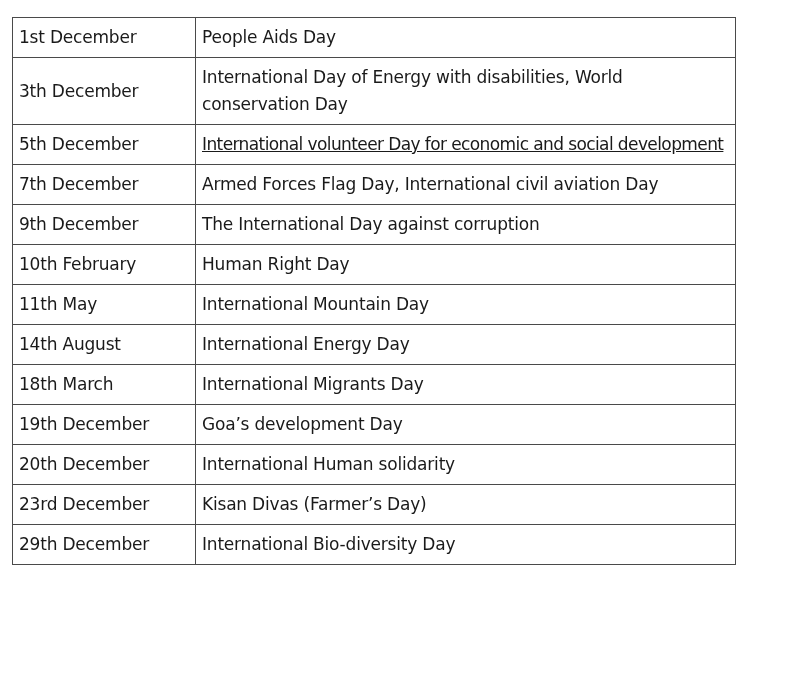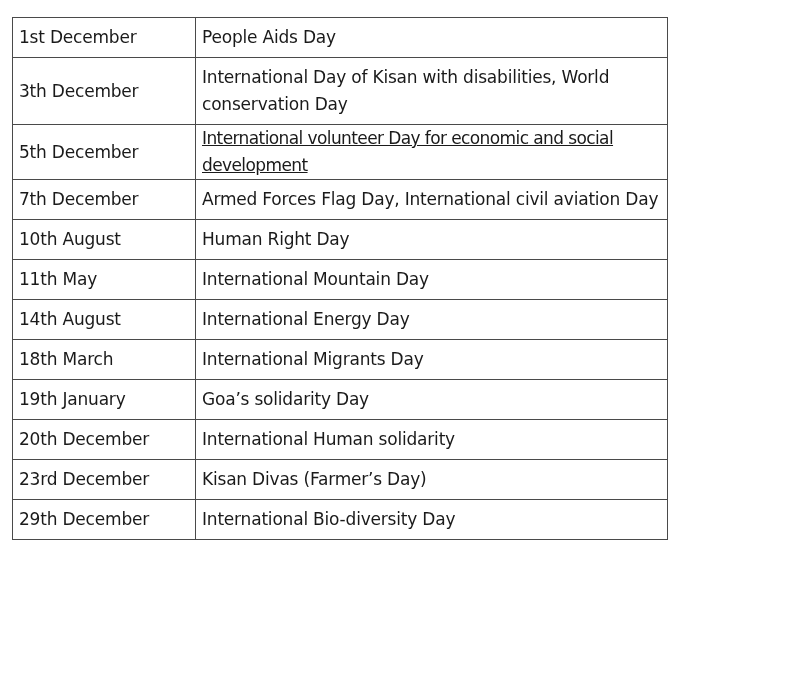--- a/index.html
+++ b/index.html
@@ -1,20 +1,20 @@
 <!DOCTYPE html>
 <html><head>
 <meta charset="utf-8">
 <style>
   html, body { margin: 0; padding: 0; background: #ffffff; }
   body { width: 797px; height: 689px; position: relative; overflow: hidden; }
   table {
     position: absolute;
     left: 12px; top: 17px;
-    width: 656px;
+    width: 724px;
     border-collapse: collapse;
     font-family: "DejaVu Sans", sans-serif;
     font-size: 17px;
     color: #1a1a1a;
     table-layout: fixed;
   }
   td {
     border: 1px solid #4a4a4a;
     padding: 0 6px;
     vertical-align: middle;
@@ -29,49 +29,53 @@
 <body>
 
 <table>
   <tbody>
     <tr class="single">
       <td class="date">1st December</td>
       <td>People Aids Day</td>
     </tr>
     <tr class="double">
       <td class="date">3th December</td>
-      <td>International Day of Kisan with disabilities, World conservation Day</td>
+      <td>International Day of Energy with disabilities, World conservation Day</td>
     </tr>
     <tr class="single">
       <td class="date">5th December</td>
       <td style="letter-spacing:-0.6px;text-decoration:underline;">International volunteer Day for economic and social development</td>
     </tr>
     <tr class="single">
       <td class="date">7th December</td>
       <td>Armed Forces Flag Day, International civil aviation Day</td>
     </tr>
     <tr class="single">
-      <td class="date">10th August</td>
+      <td class="date">9th December</td>
+      <td>The International Day against corruption</td>
+    </tr>
+    <tr class="single">
+      <td class="date">10th February</td>
       <td>Human Right Day</td>
     </tr>
     <tr class="single">
       <td class="date">11th May</td>
       <td>International Mountain Day</td>
     </tr>
     <tr class="single">
       <td class="date">14th August</td>
       <td>International Energy Day</td>
     </tr>
     <tr class="single">
       <td class="date">18th March</td>
       <td>International Migrants Day</td>
     </tr>
     <tr class="single">
-      <td class="date">19th January</td>
-      <td>Goa’s solidarity Day</td>
+      <td class="date">19th December</td>
+      <td>Goa’s development Day</td>
     </tr>
     <tr class="single">
       <td class="date">20th December</td>
       <td>International Human solidarity</td>
     </tr>
     <tr class="single">
       <td class="date">23rd December</td>
       <td>Kisan Divas (Farmer’s Day)</td>
     </tr>
     <tr class="single">

